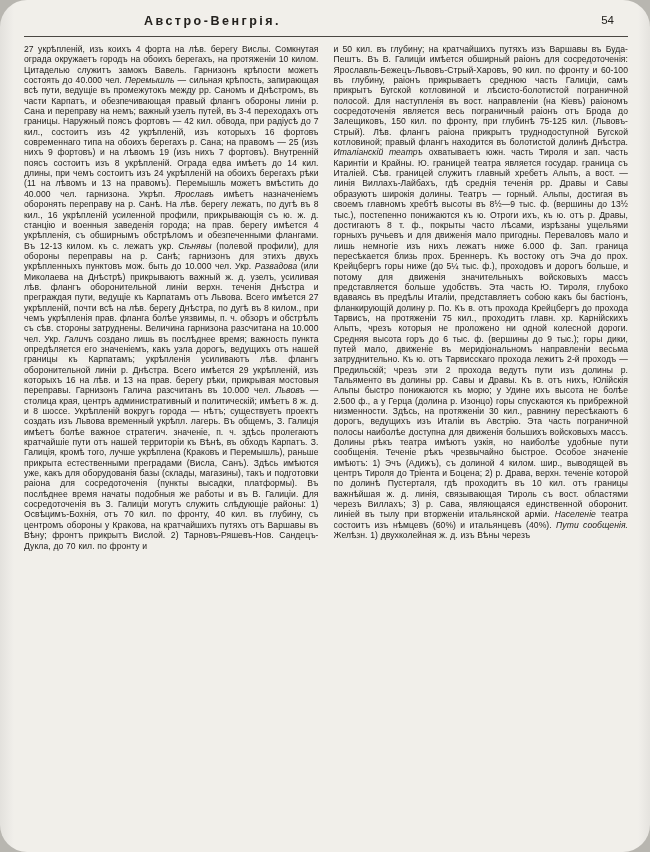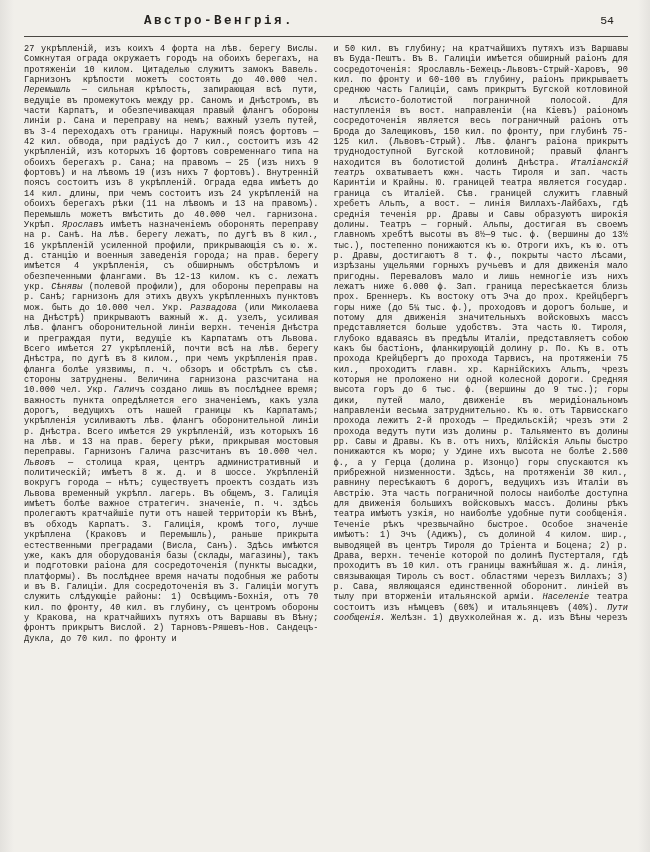--- a/index.html
+++ b/index.html
@@ -4,23 +4,24 @@
 <style>
   html,body{margin:0;padding:0;background:#b8b6b0;}
   .page{
     position:relative;
     width:650px;height:852px;
     margin:0 auto;
     background:#f1efea;
     background-image:linear-gradient(90deg, rgba(0,0,0,0.06) 0, rgba(0,0,0,0) 14px),
                      linear-gradient(270deg, rgba(0,0,0,0.05) 0, rgba(0,0,0,0) 12px);
     color:#23211e;
-    font-family:Liberation Mono, monospace;
+    font-family:Liberation Sans, sans-serif;
     overflow:hidden;
     box-sizing:border-box;
+    border-radius:27px;
   }
   .running-header{
     position:relative;
     height:22px;
     margin:12px 22px 0 24px;
   }
   .page-title{
     position:absolute;
     left:120px;top:2px;
     font-size:12.5px;

